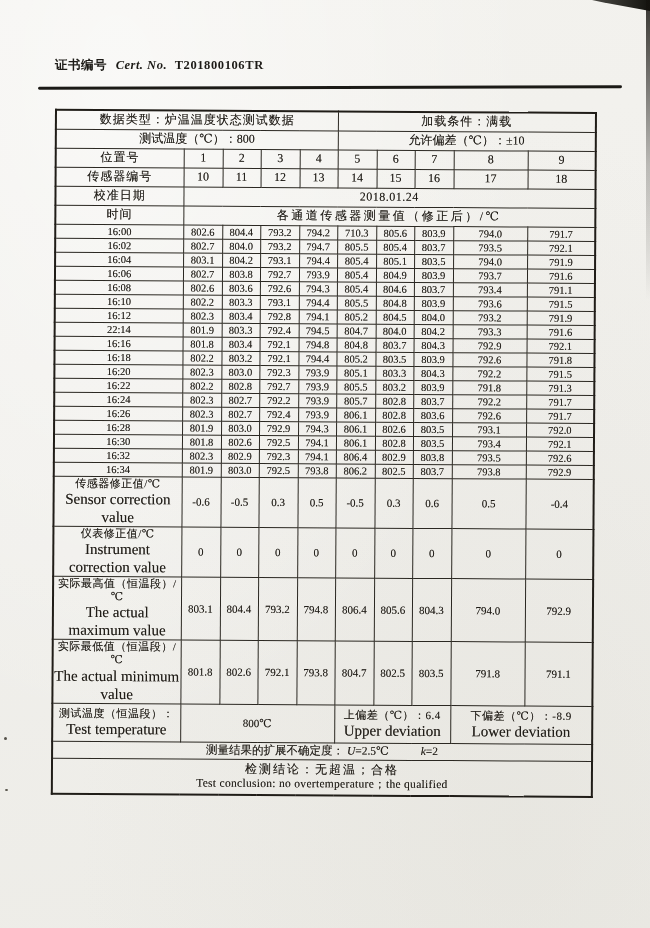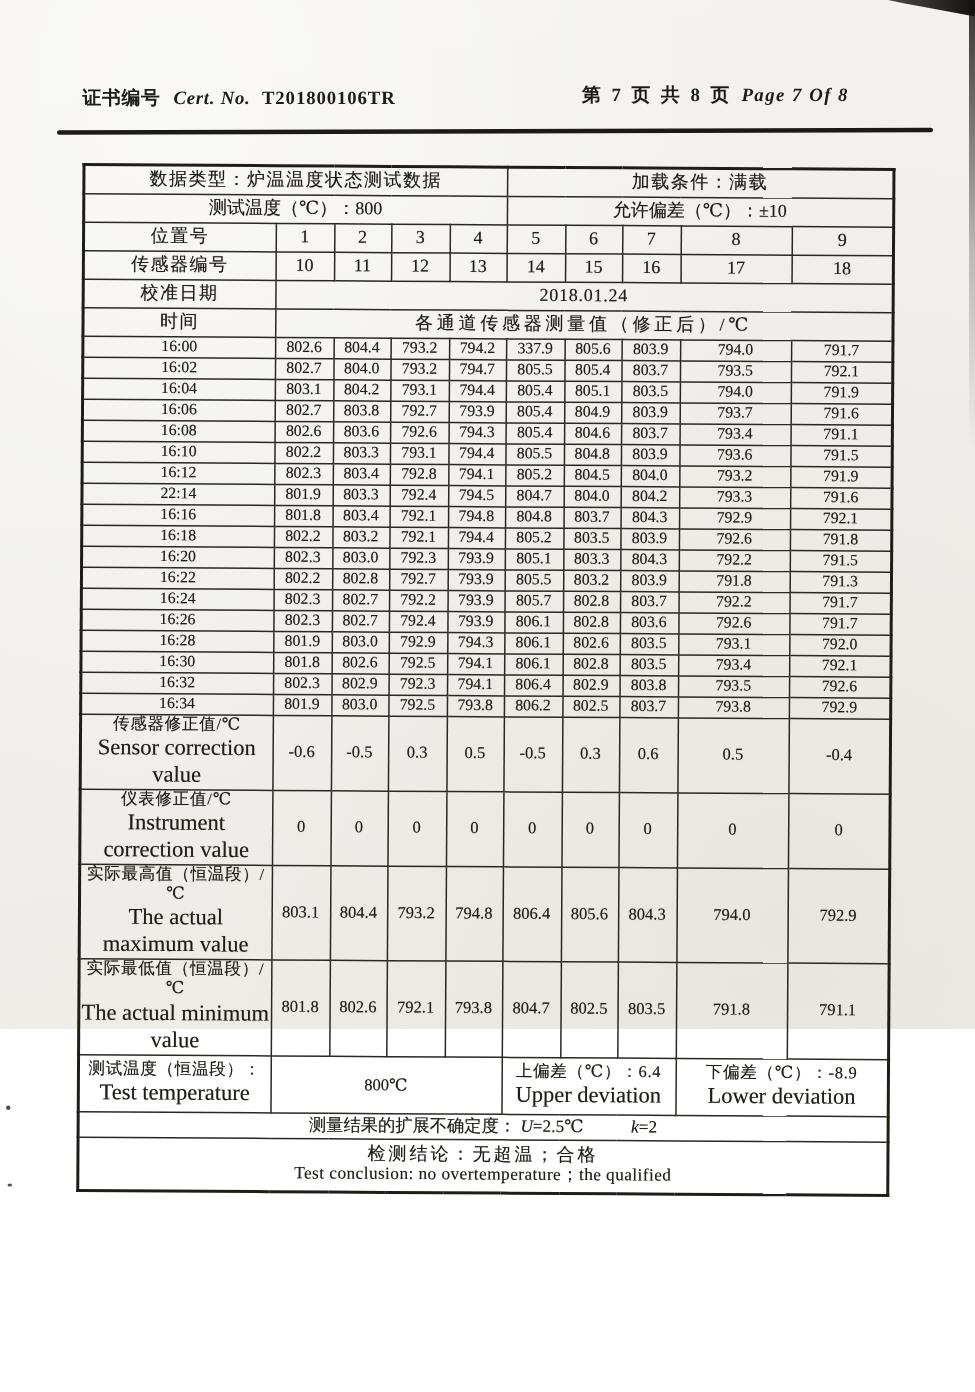--- a/index.html
+++ b/index.html
@@ -3,21 +3,21 @@
 <meta charset="utf-8">
 <style>
   * { margin:0; padding:0; box-sizing:border-box; }
   html,body { width:650px; height:928px; }
   body{
     font-family:"Liberation Serif","DejaVu Serif",serif;
     color:#1d1b17;
     overflow:hidden;
   }
   .paper{
-    position:relative; width:650px; height:686px;
+    position:relative; width:650px; height:928px;
     background:
       radial-gradient(ellipse at 18% 8%, rgba(255,255,255,.55), rgba(255,255,255,0) 55%),
       radial-gradient(ellipse at 80% 90%, rgba(220,218,210,.35), rgba(255,255,255,0) 60%),
       linear-gradient(172deg,#f3f2ee 0%,#f0efeb 55%,#edece7 100%);
   }
   
   .corner-wedge{
     position:absolute; top:0; right:0; width:58px; height:11px;
     background:linear-gradient(90deg,#4a4944,#14130f);
     clip-path:polygon(0 0,100% 0,100% 100%,18% 20%);
@@ -82,24 +82,20 @@
   <div class="corner-wedge"></div>
   <div class="edge-shadow"></div>
   <div class="speck speck1"></div>
   <div class="speck speck2"></div>
 
   <div class="hdr-left">
     <span class="zh">证书编号</span>
     <span class="en">Cert. No.</span>
     <span class="no">T201800106TR</span>
   </div>
-  <div class="hdr-right">
-    <span class="zh">第 7 页 共 8 页</span>
-    <span class="en">Page 7 Of 8</span>
-  </div>
   <div class="hrule"></div>
 
   <div class="tbl-wrap">
     <table>
       <colgroup>
         <col style="width:128px">
           <col style="width:39px">
           <col style="width:38px">
           <col style="width:39px">
         <col style="width:38px">
@@ -158,21 +154,21 @@
       </tr>
 
       </tbody>
         <tbody>
           <tr class="r-data">
             <td>16:00</td>
             <td>802.6</td>
             <td>804.4</td>
             <td>793.2</td>
             <td>794.2</td>
-            <td>337.9</td>
+            <td>710.3</td>
             <td>805.6</td>
             <td>803.9</td>
             <td>794.0</td>
             <td>791.7</td>
           </tr>
           <tr class="r-data">
             <td>16:02</td>
             <td>802.7</td>
             <td>804.0</td>
             <td>793.2</td>

